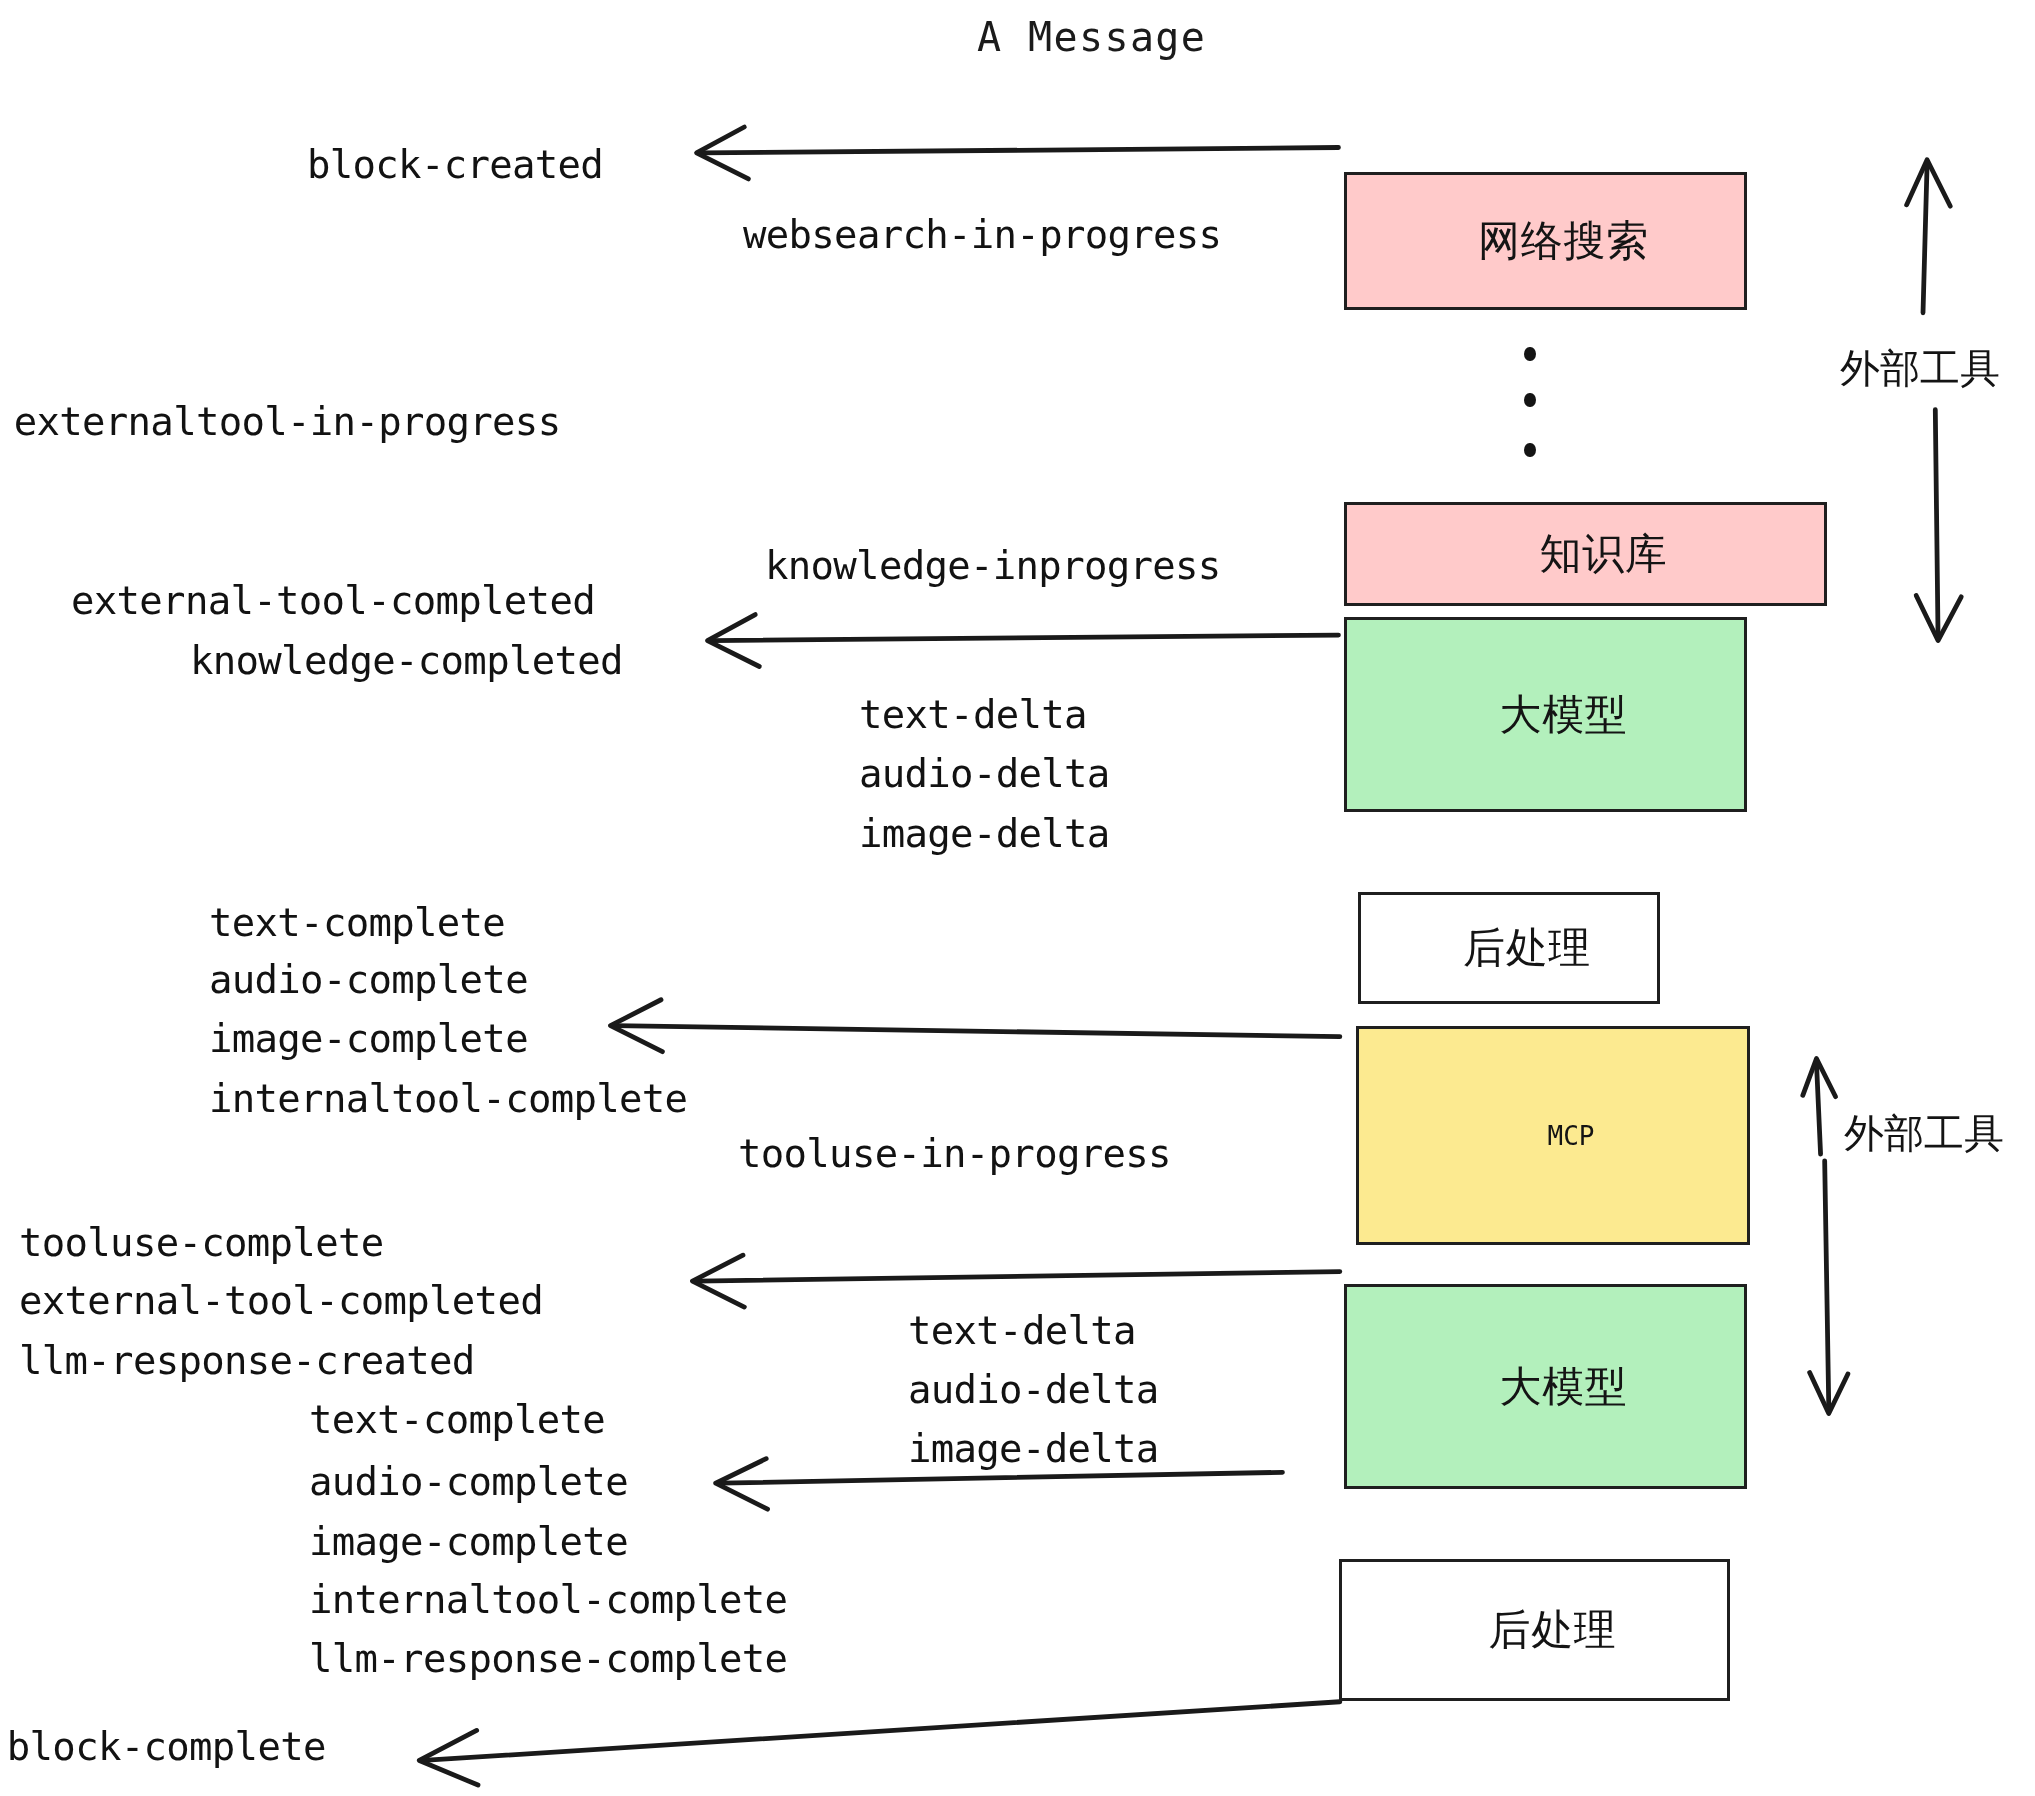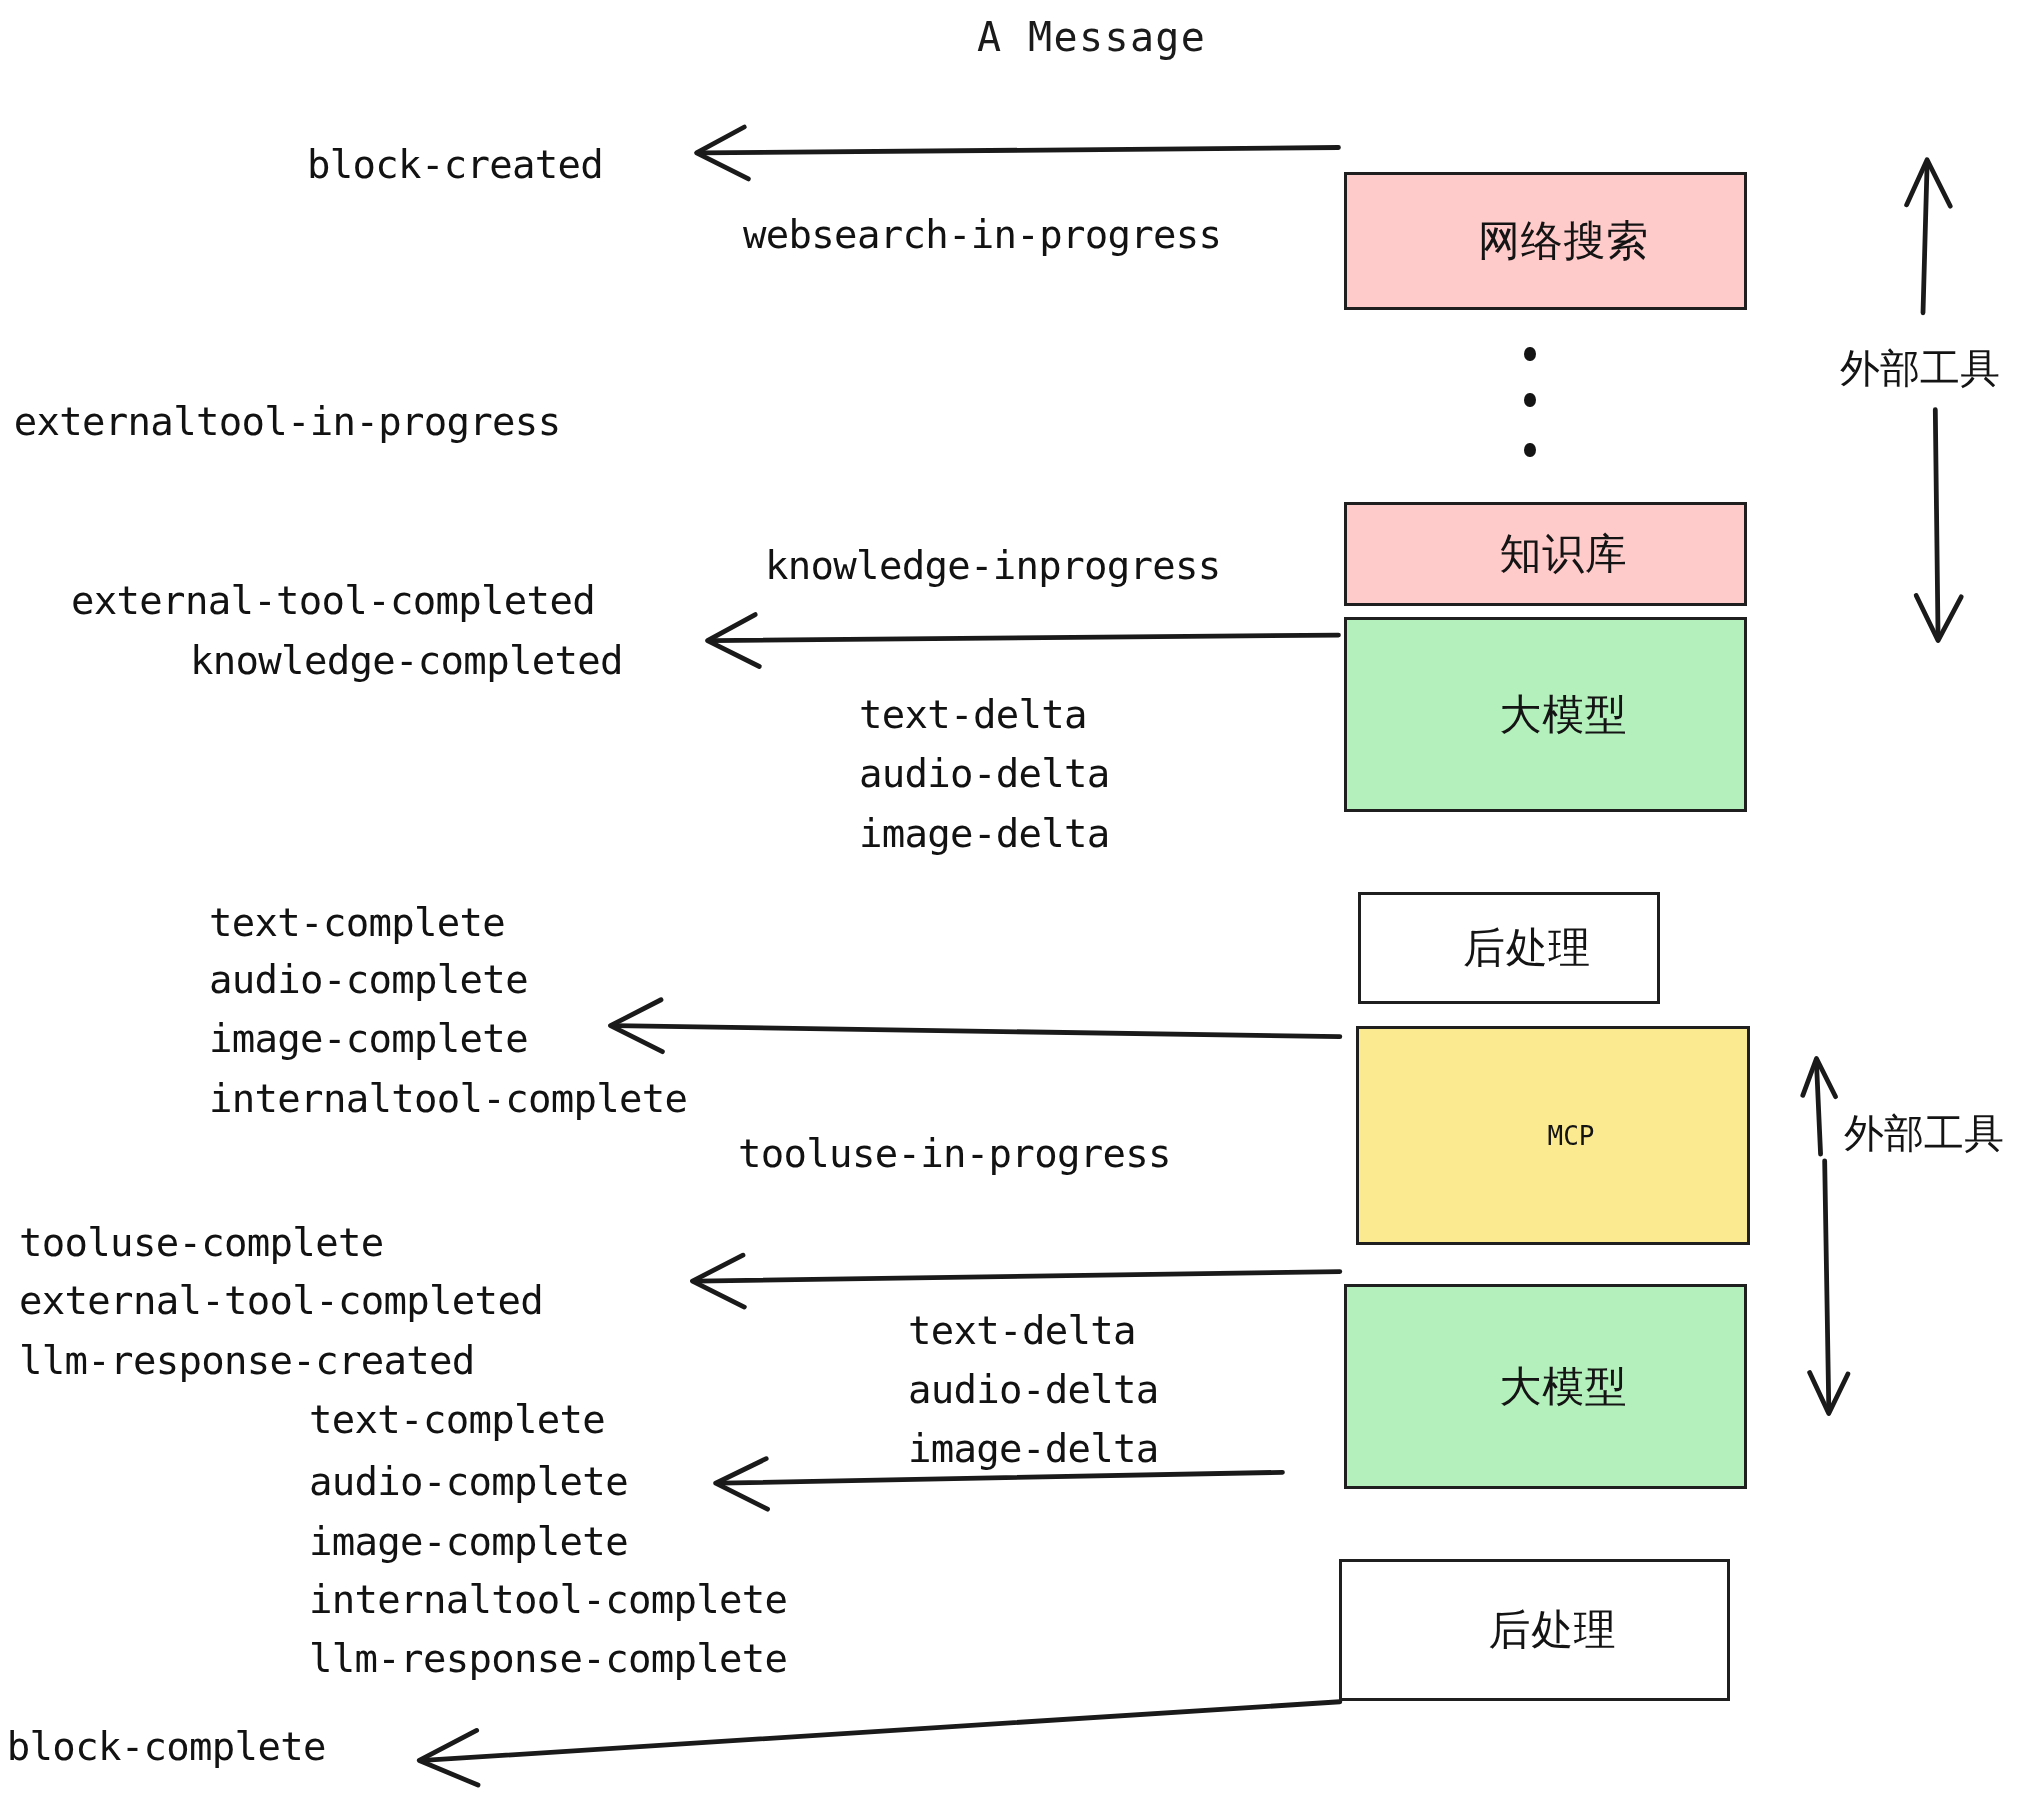--- a/index.html
+++ b/index.html
@@ -155,21 +155,21 @@
   <div class="evt" style="left:309px;  top:1462px;">audio-complete</div>
   <div class="evt" style="left:309px;  top:1522px;">image-complete</div>
   <div class="evt" style="left:309px;  top:1580px;">internaltool-complete</div>
   <div class="evt" style="left:309px;  top:1639px;">llm-response-complete</div>
   <div class="evt" style="left:6.8px;   top:1727px;">block-complete</div>
 
   <div class="box" style="left:1344px; top:172px; width:403px; height:138px; background:#FFCACA;">
     <span class="box-label">网络搜索</span>
   </div>
 
-  <div class="box" style="left:1344px; top:502px; width:403px; height:104px; background:#FFCACA;">
+  <div class="box" style="left:1344px; top:502px; width:483px; height:104px; background:#FFCACA;">
     <span class="box-label">知识库</span>
   </div>
 
   <div class="box" style="left:1344px; top:617px; width:403px; height:195px; background:#B3F0BC;">
     <span class="box-label">大模型</span>
   </div>
 
   <div class="box" style="left:1358px; top:892px; width:302px; height:112px; background:#FFFFFF;">
     <span class="box-label">后处理</span>
   </div>

